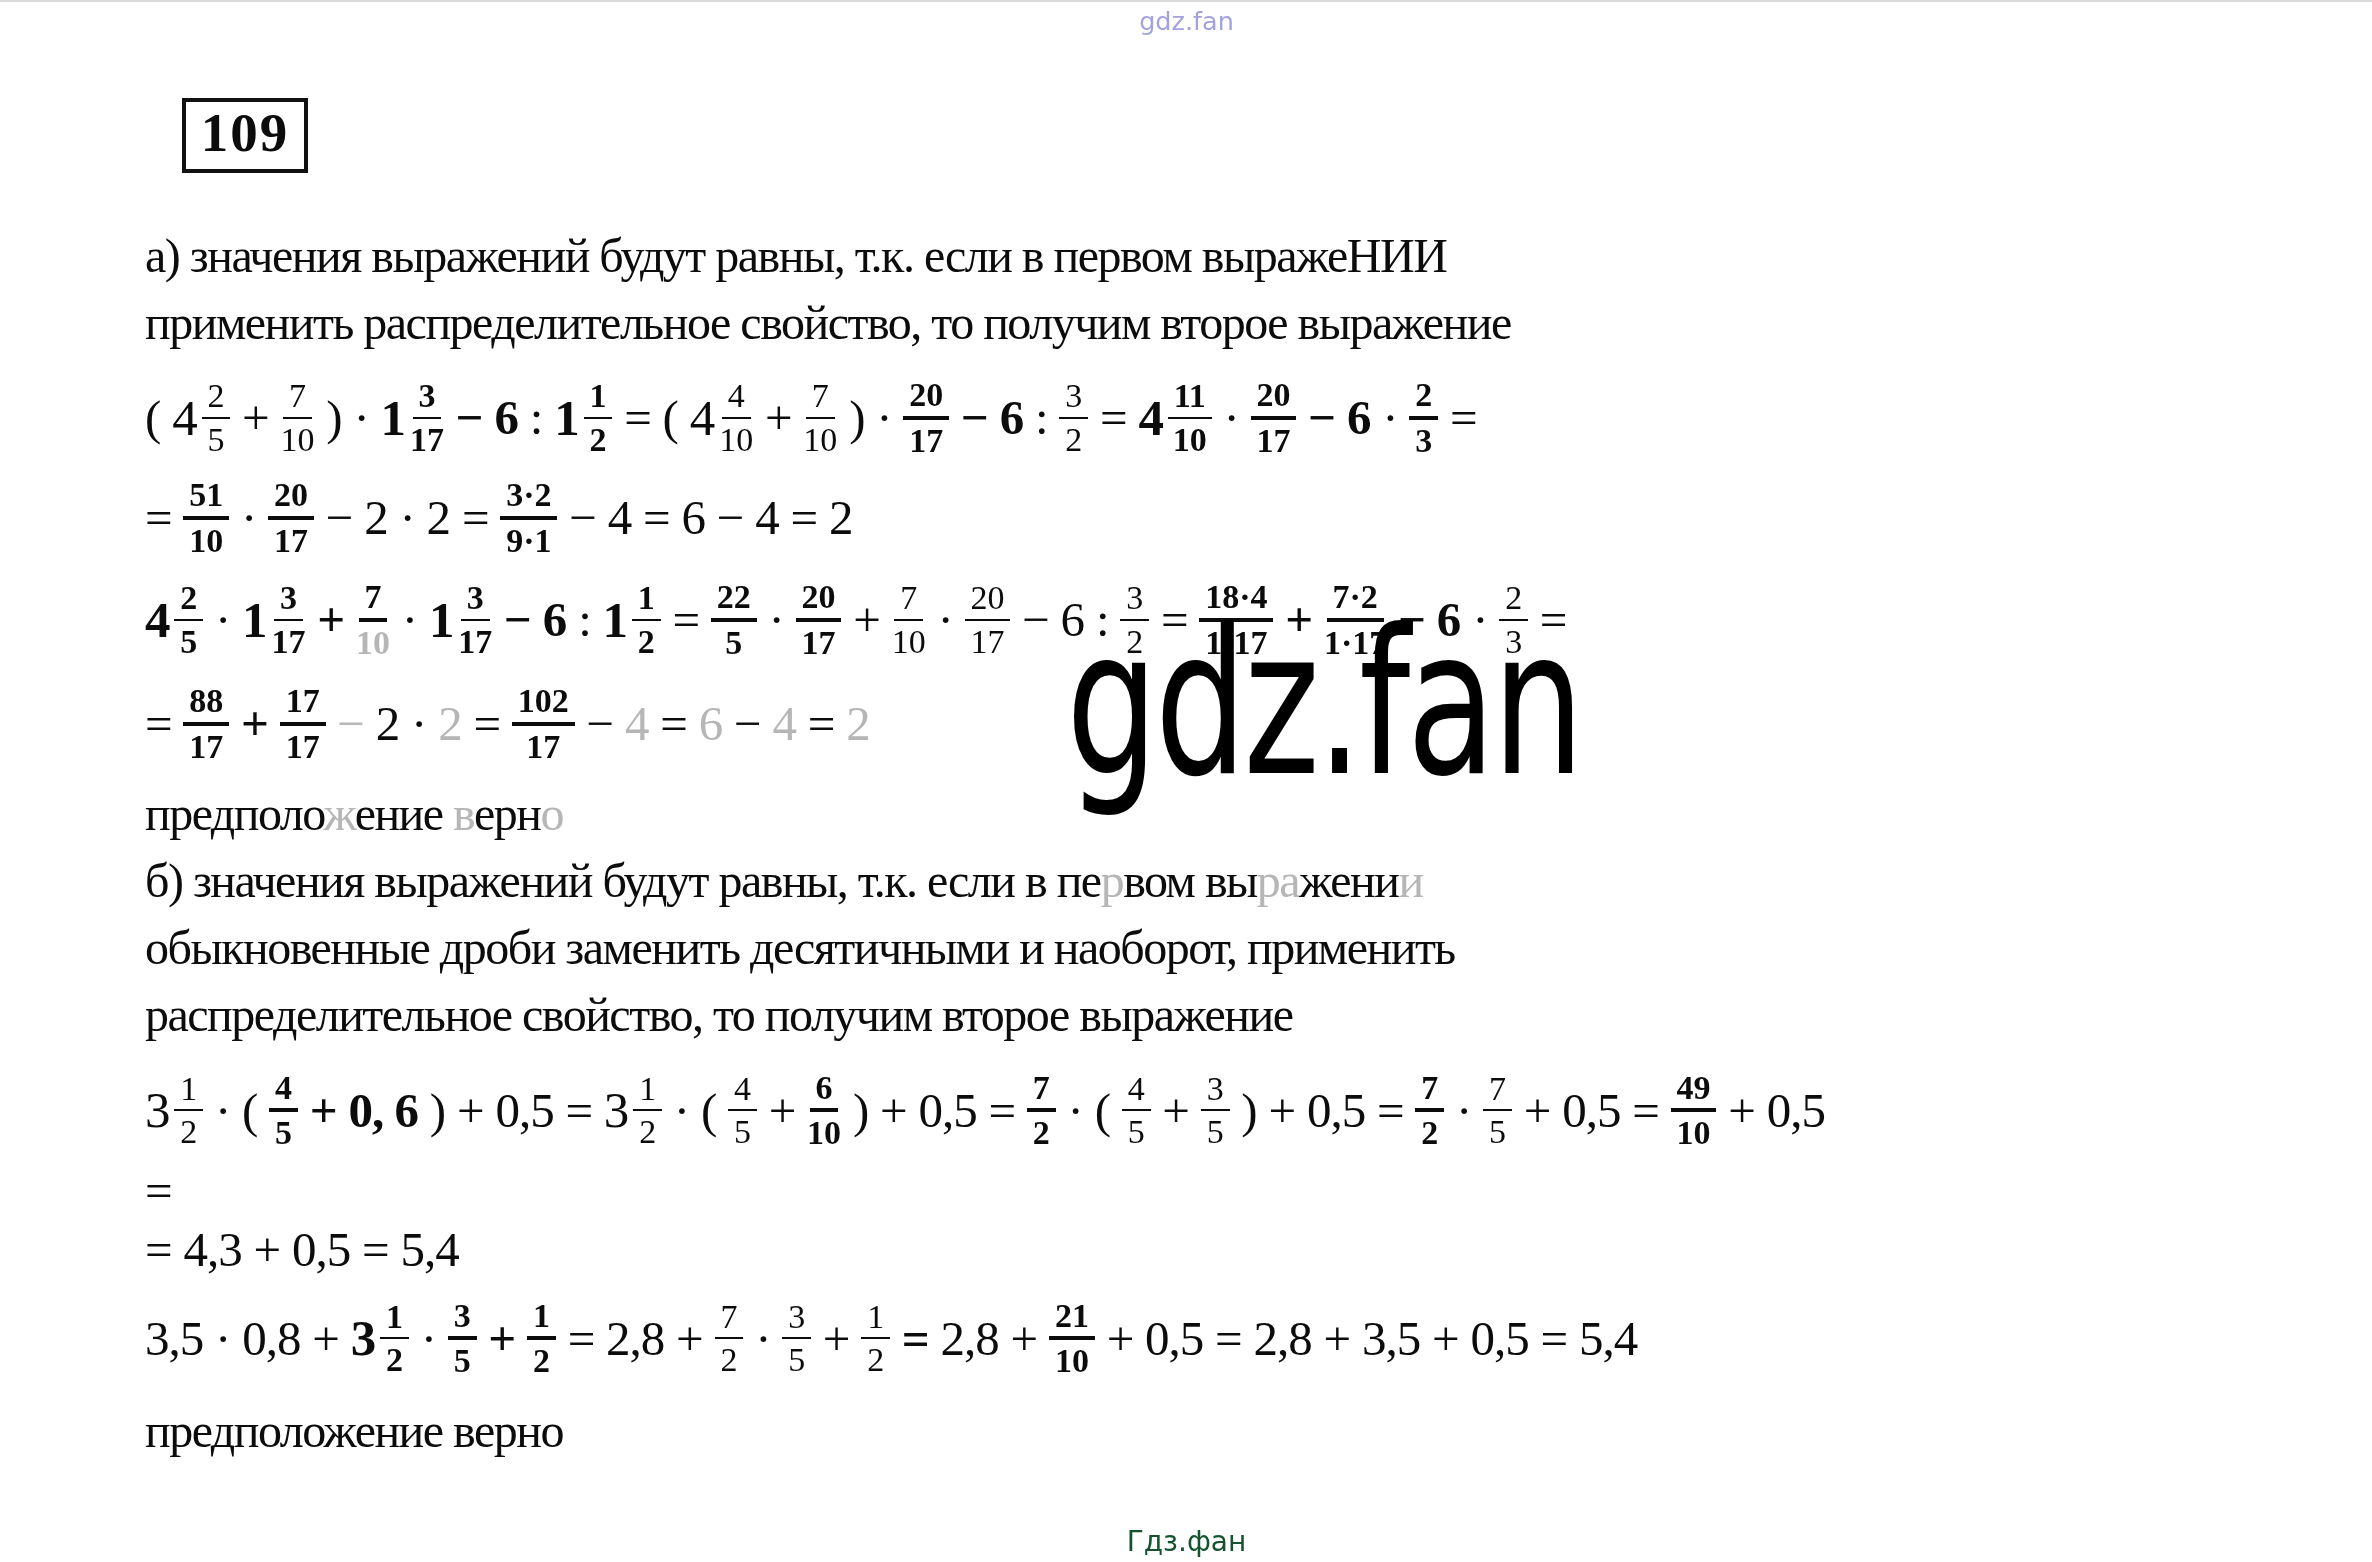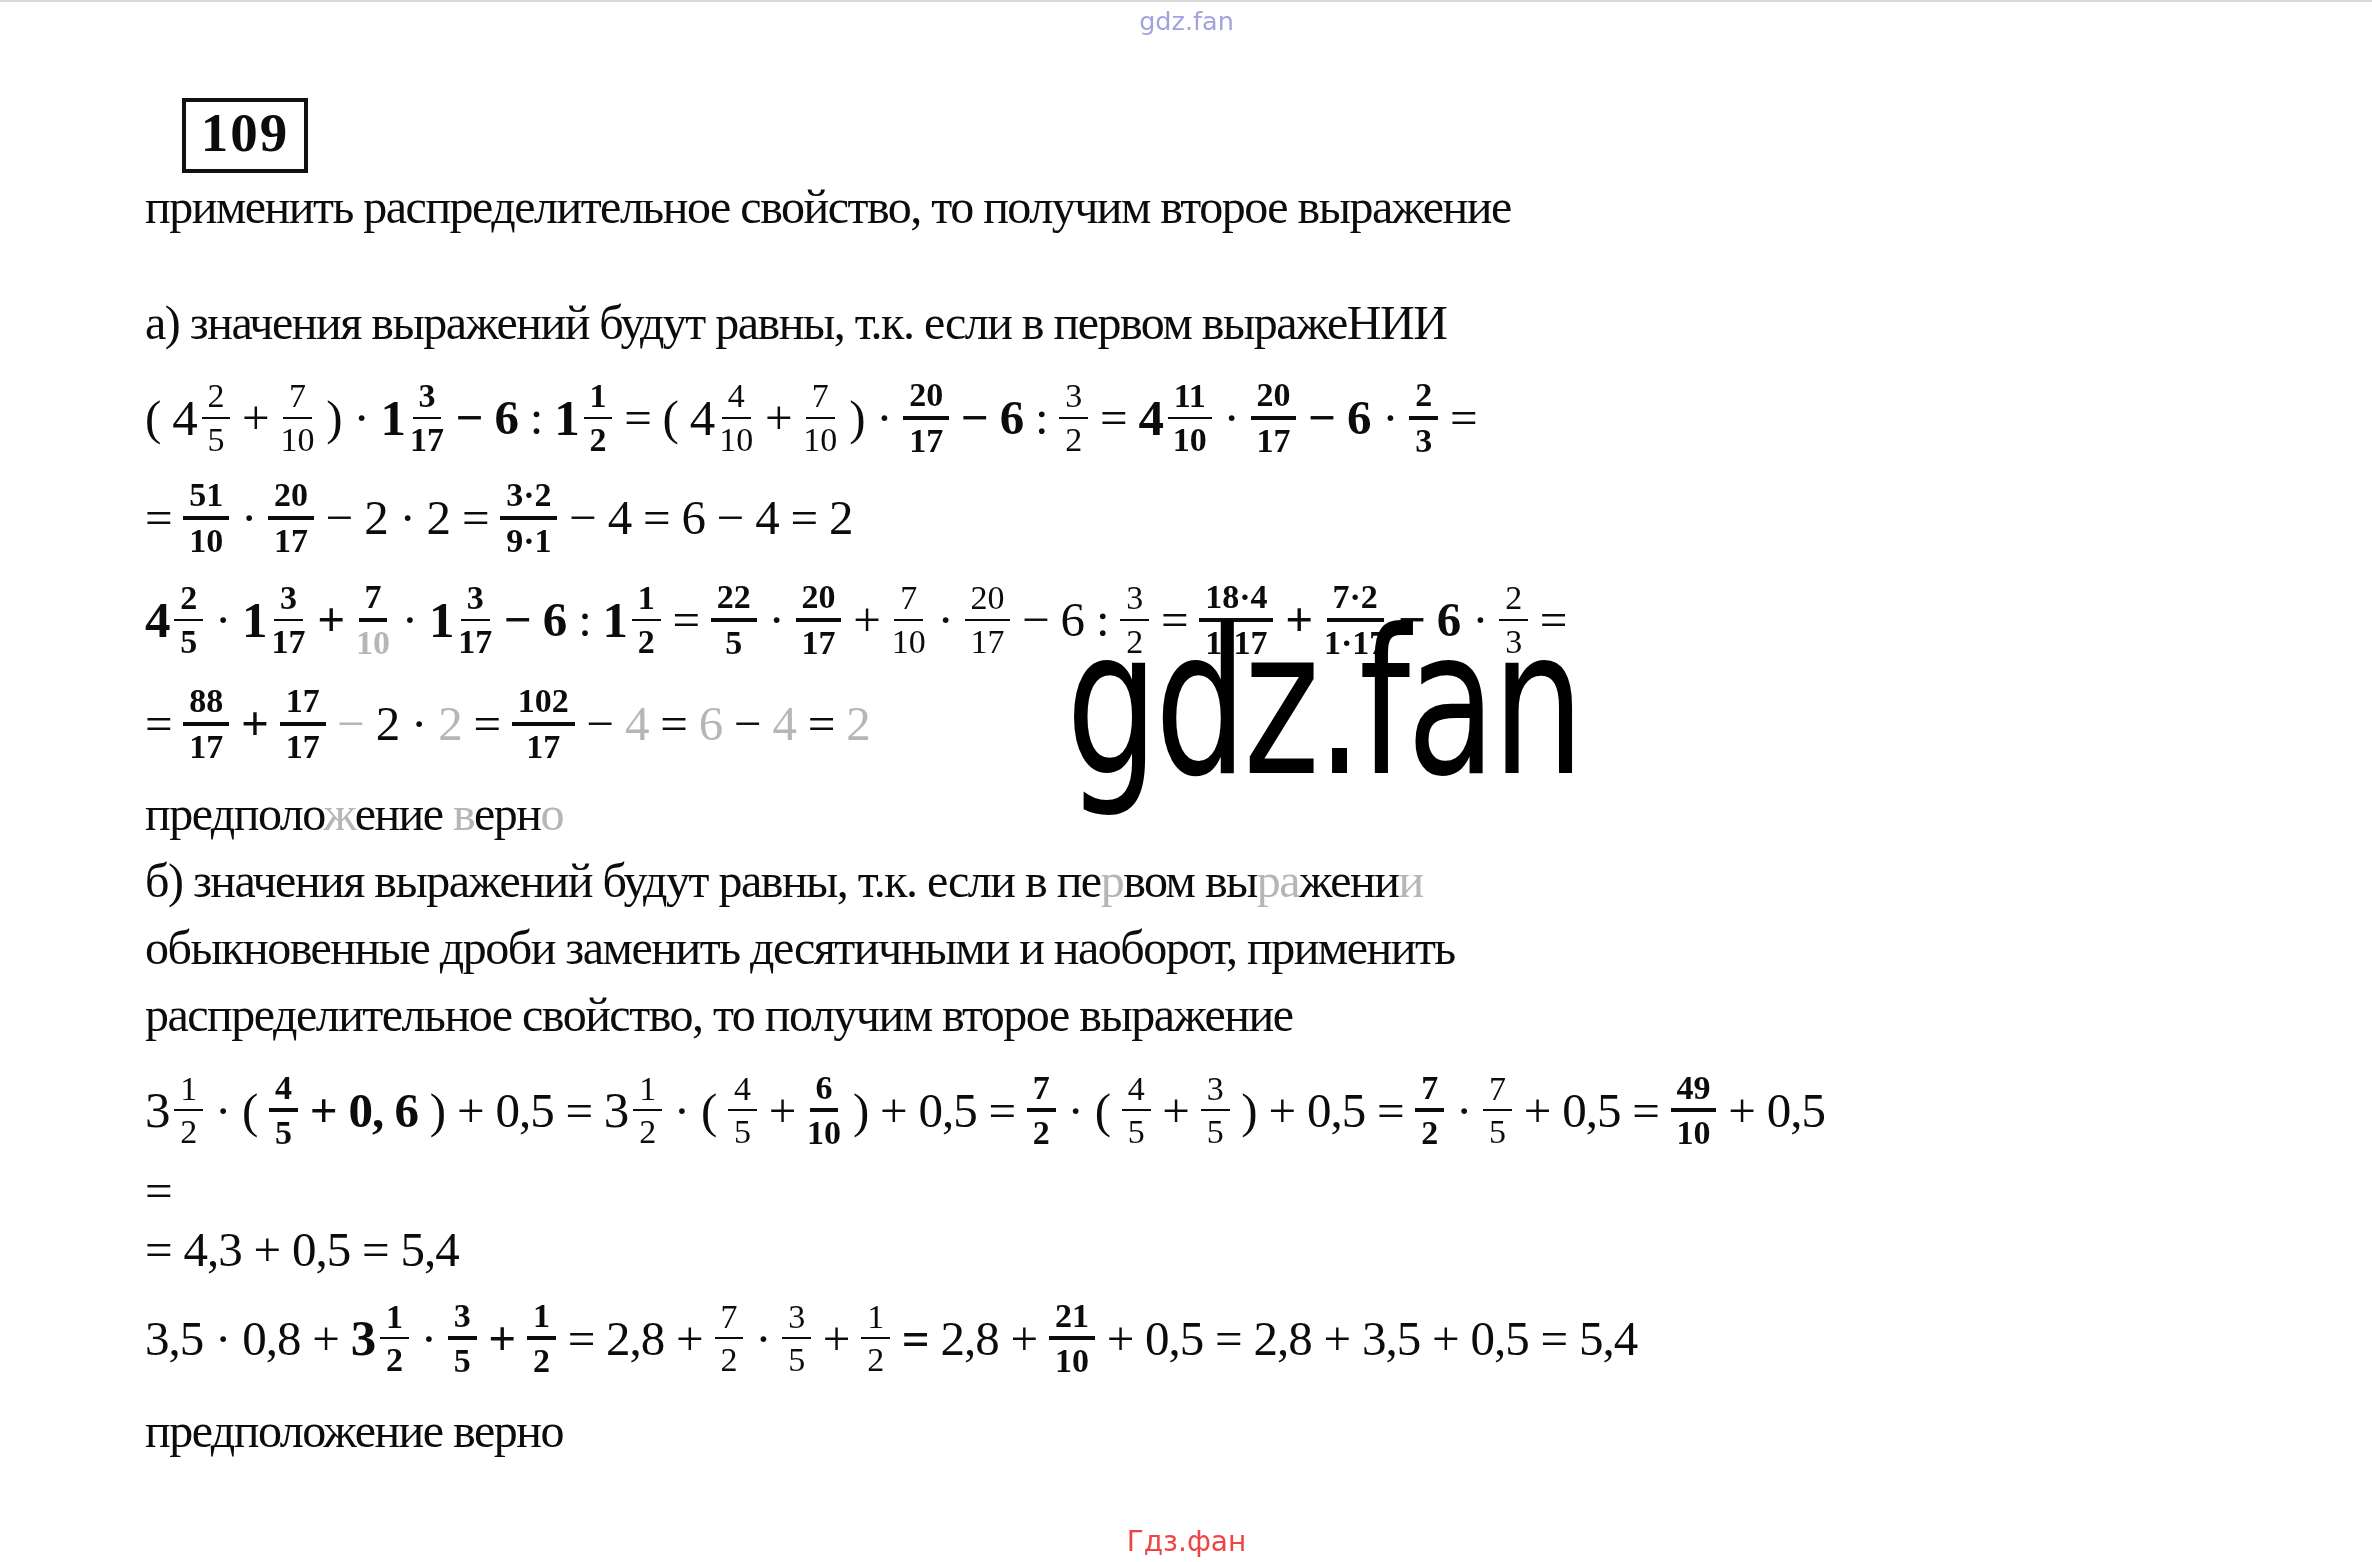--- a/index.html
+++ b/index.html
@@ -45,33 +45,33 @@
     position:absolute; top:3.9px; left:50%; transform:translateX(-50%);
     font-family:"DejaVu Sans", sans-serif; font-size:25.5px; color:#9292da; opacity:.85;
   }
   .big-watermark {
     position:absolute; left:1066px; top:606px; font-family:"DejaVu Sans", sans-serif;
     font-size:202px; line-height:.95; color:#000; letter-spacing:-4.9px;
     transform:scaleX(.72); transform-origin:left top; white-space:nowrap;
   }
   .footer {
     position:absolute; bottom:5.9px; left:0; width:100%; text-align:center;
-    font-family:"DejaVu Sans", sans-serif; font-size:28px; color:#ef4444;
+    font-family:"DejaVu Sans", sans-serif; font-size:28px; color:#14532d;
   }
 </style>
 </head>
 <body>
 
 <div class="page" data-name="scanned-solution-page">
   <div class="top-watermark" data-name="top-watermark">gdz.fan</div>
 
   <div class="content" data-name="solution-body">
     <div class="num-box" data-name="problem-number-box">109</div>
     
-  <div data-name="text-a-2" class="para"><span data-name="text-segment">применить распределительное свойство, то получим второе выражение</span></div><div data-name="text-a-1" class="para"><span data-name="text-segment">а) значения выражений будут равны, т.к. если в первом выражеНИИ</span></div><div data-name="math-a-1" class="math">
+  <div data-name="text-a-1" class="para"><span data-name="text-segment">а) значения выражений будут равны, т.к. если в первом выражеНИИ</span></div><div data-name="text-a-2" class="para"><span data-name="text-segment">применить распределительное свойство, то получим второе выражение</span></div><div data-name="math-a-1" class="math">
         <span class="op" data-name="math-token">(</span>
         <span class="mixed" data-name="mixed-number">
           <span class="whole" data-name="whole-number">4</span>
           <span class="frac" data-name="fraction">
             <span class="num" data-name="fraction-numerator">2</span>
             <span class="den" data-name="fraction-denominator">5</span>
           </span>
         </span>
         <span class="op" data-name="math-token">+</span>
         <span class="frac" data-name="fraction">

